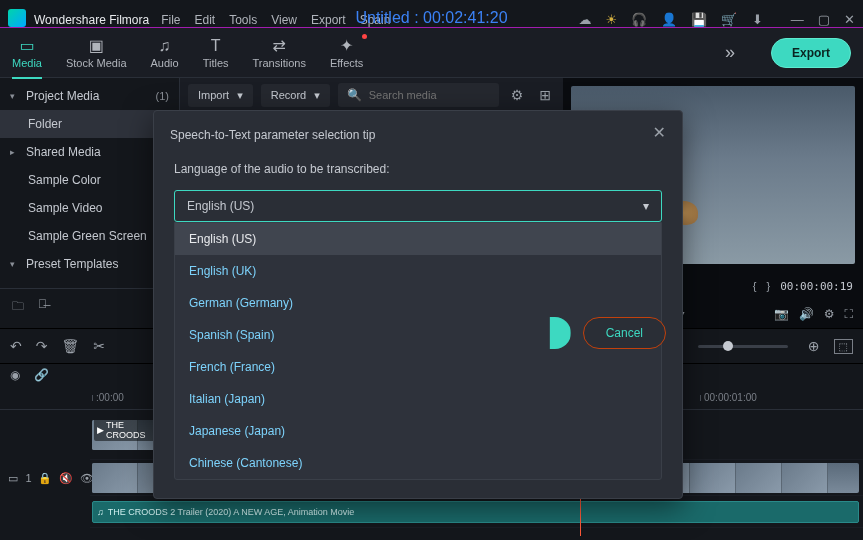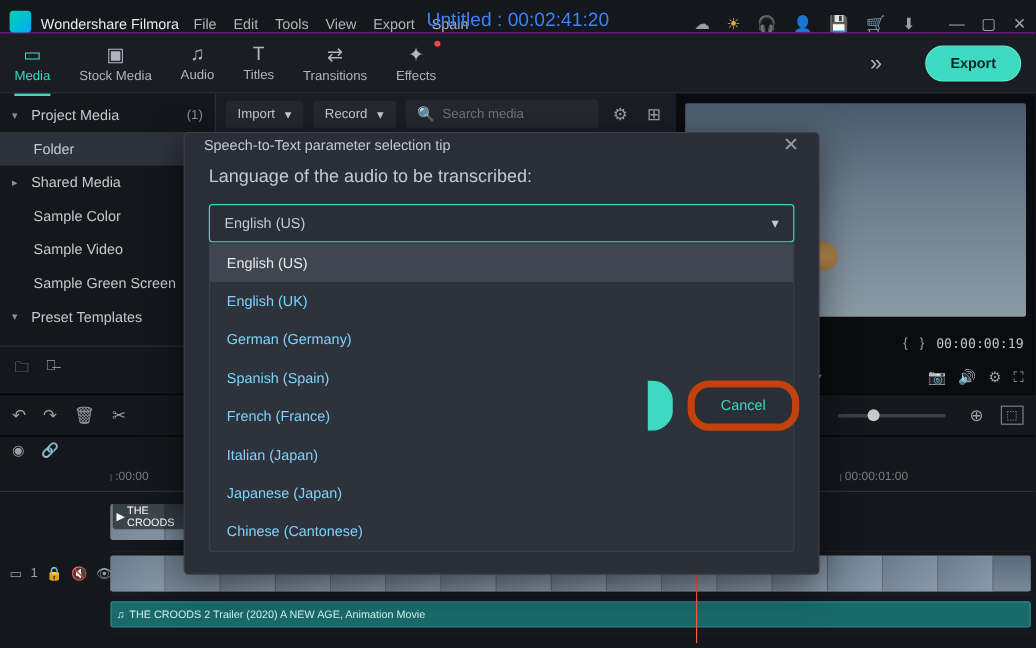--- a/index.html
+++ b/index.html
@@ -64,31 +64,31 @@
 .tl-right{flex:1;position:relative}
 .tl-row{height:36px;border-bottom:1px solid #1a1d24;position:relative}
 .clip-vid{position:absolute;height:30px;top:3px;background:linear-gradient(180deg,#5a6a7a,#7a8a9a);border-radius:2px;overflow:hidden;display:flex}
 .clip-thumb{width:46px;height:100%;background:linear-gradient(135deg,#6a7a8a,#8a9aaa);border-right:1px solid rgba(0,0,0,.2)}
 .clip-label{position:absolute;left:2px;top:-1px;background:rgba(0,0,0,.5);padding:1px 3px;font-size:9px;color:#fff;border-radius:2px;display:flex;align-items:center;gap:2px}
 .clip-aud{position:absolute;height:22px;top:5px;left:2px;right:4px;background:#1a6a6a;border:1px solid #2a8a8a;border-radius:2px;padding:2px 4px;font-size:9px;color:#d0f0f0;display:flex;align-items:center;gap:4px;overflow:hidden}
 .playhead{position:absolute;top:0;bottom:0;width:1px;background:#ff5a3a;left:490px;z-index:5}
 .playhead::before{content:'✂';position:absolute;top:38px;left:-9px;width:18px;height:22px;background:#ff5a3a;border-radius:9px;display:flex;align-items:center;justify-content:center;color:#fff;font-size:10px}
 
 .modal{position:absolute;left:153px;top:110px;width:530px;background:#2a2e36;border:1px solid #3a3f48;border-radius:4px;box-shadow:0 8px 30px rgba(0,0,0,.5);z-index:100}
-.modal-head{padding:0 16px;display:flex;align-items:center;justify-content:space-between;font-size:12px;color:#c5c9d0}
+.modal-head{padding:12px 16px;display:flex;align-items:flex-end;justify-content:space-between;font-size:12px;color:#c5c9d0}
 .modal-close{cursor:pointer;font-size:16px;color:#9aa0a8}
 .modal-body{padding:8px 20px 18px}
-.modal-label{font-size:15px;color:#c5c9d0;margin-bottom:14px}
+.modal-label{font-size:12px;color:#c5c9d0;margin-bottom:14px}
 .lang-select{border:1px solid #3dd9c1;border-radius:3px;padding:8px 12px;font-size:12px;color:#c5c9d0;display:flex;justify-content:space-between;cursor:pointer;background:#2a2e36}
 .dropdown{background:#2e323b;border:1px solid #3a3f48;border-radius:0 0 3px 3px;max-height:280px;overflow-y:auto}
 .dropdown-item{padding:9px 14px;font-size:12px;color:#7dd3fc;cursor:pointer}
 .dropdown-item.selected{background:#40454f;color:#e8eaed}
 .modal-footer{position:absolute;right:16px;top:206px;display:flex;gap:12px}
 .btn-ok{background:#3dd9c1;color:#0a2420;padding:8px 26px;border-radius:18px;cursor:pointer;font-size:12px;font-weight:500}
-.btn-cancel{border:6px solid #c2410c;color:#3dd9c1;padding:8px 22px;border-radius:18px;cursor:pointer;font-size:12px;background:#2a2e36}
+.btn-cancel{border:1px solid #c2410c;color:#3dd9c1;padding:8px 22px;border-radius:18px;cursor:pointer;font-size:12px;background:#2a2e36}
 </style>
 </head>
 <body>
 
 <div class="titlebar">
   <div class="logo"></div>
   <div class="app-title">Wondershare Filmora</div>
   <div class="menu">
     <span>File</span>
     <span>Edit</span>

